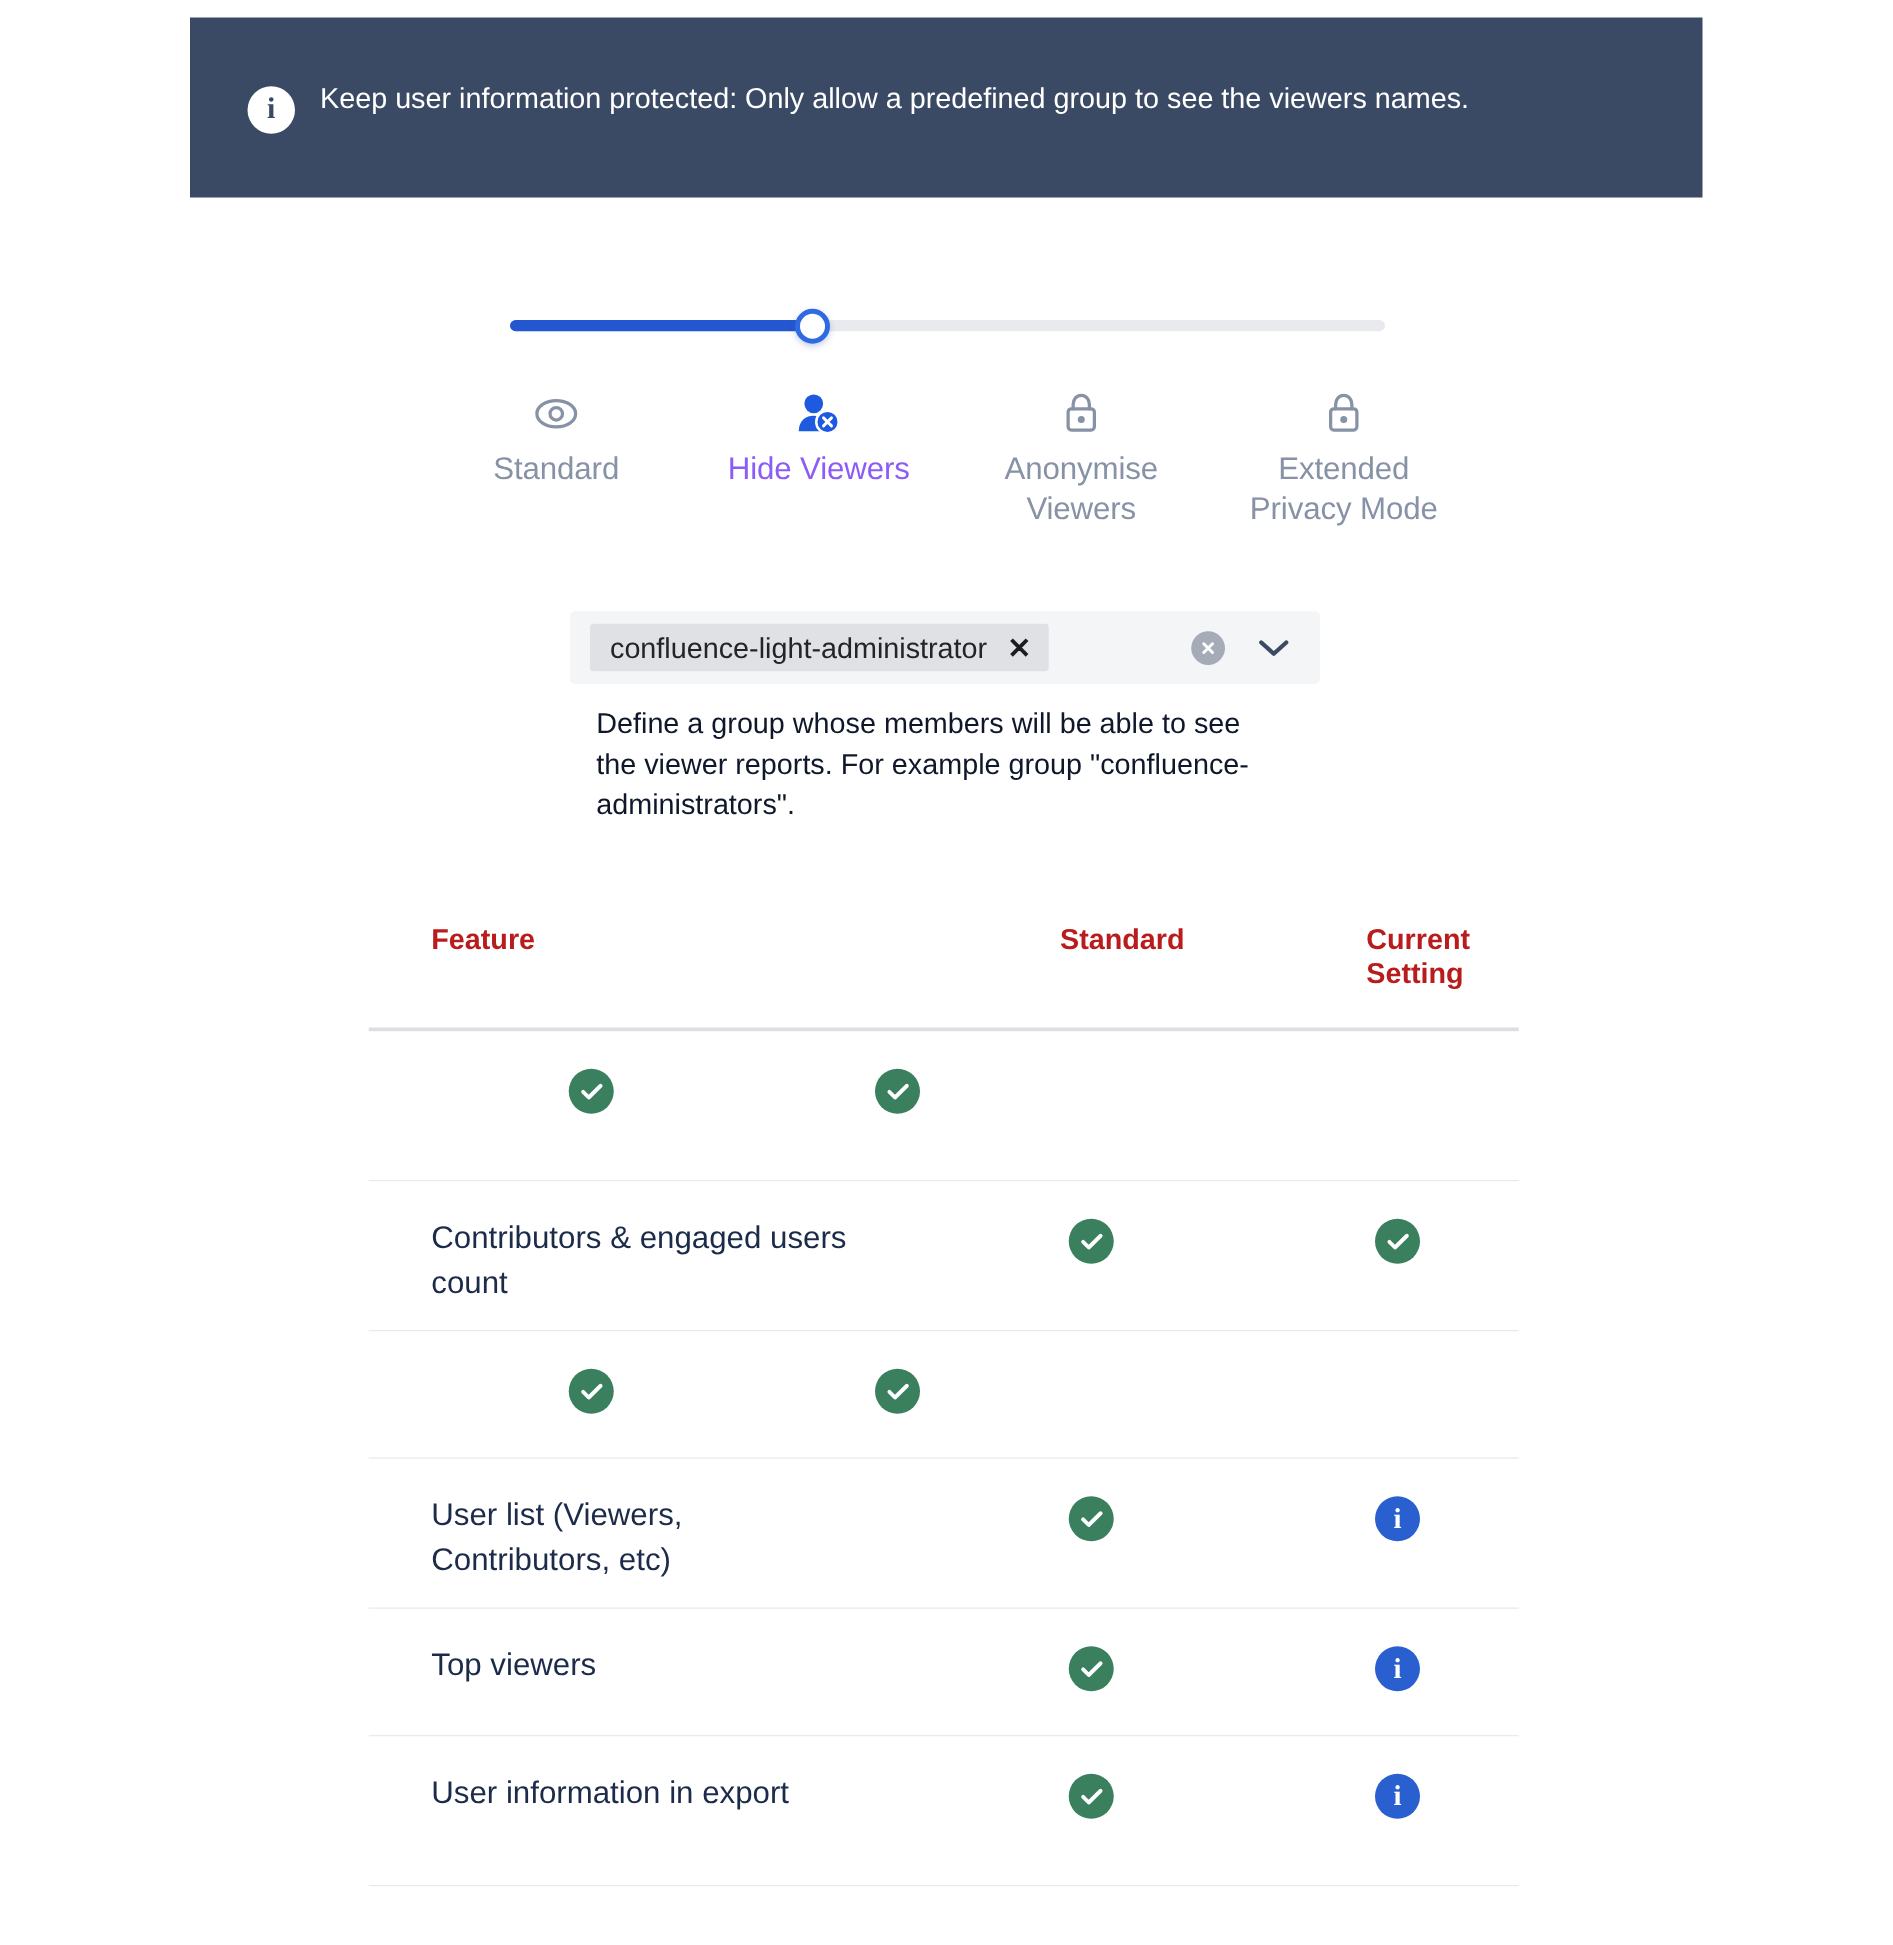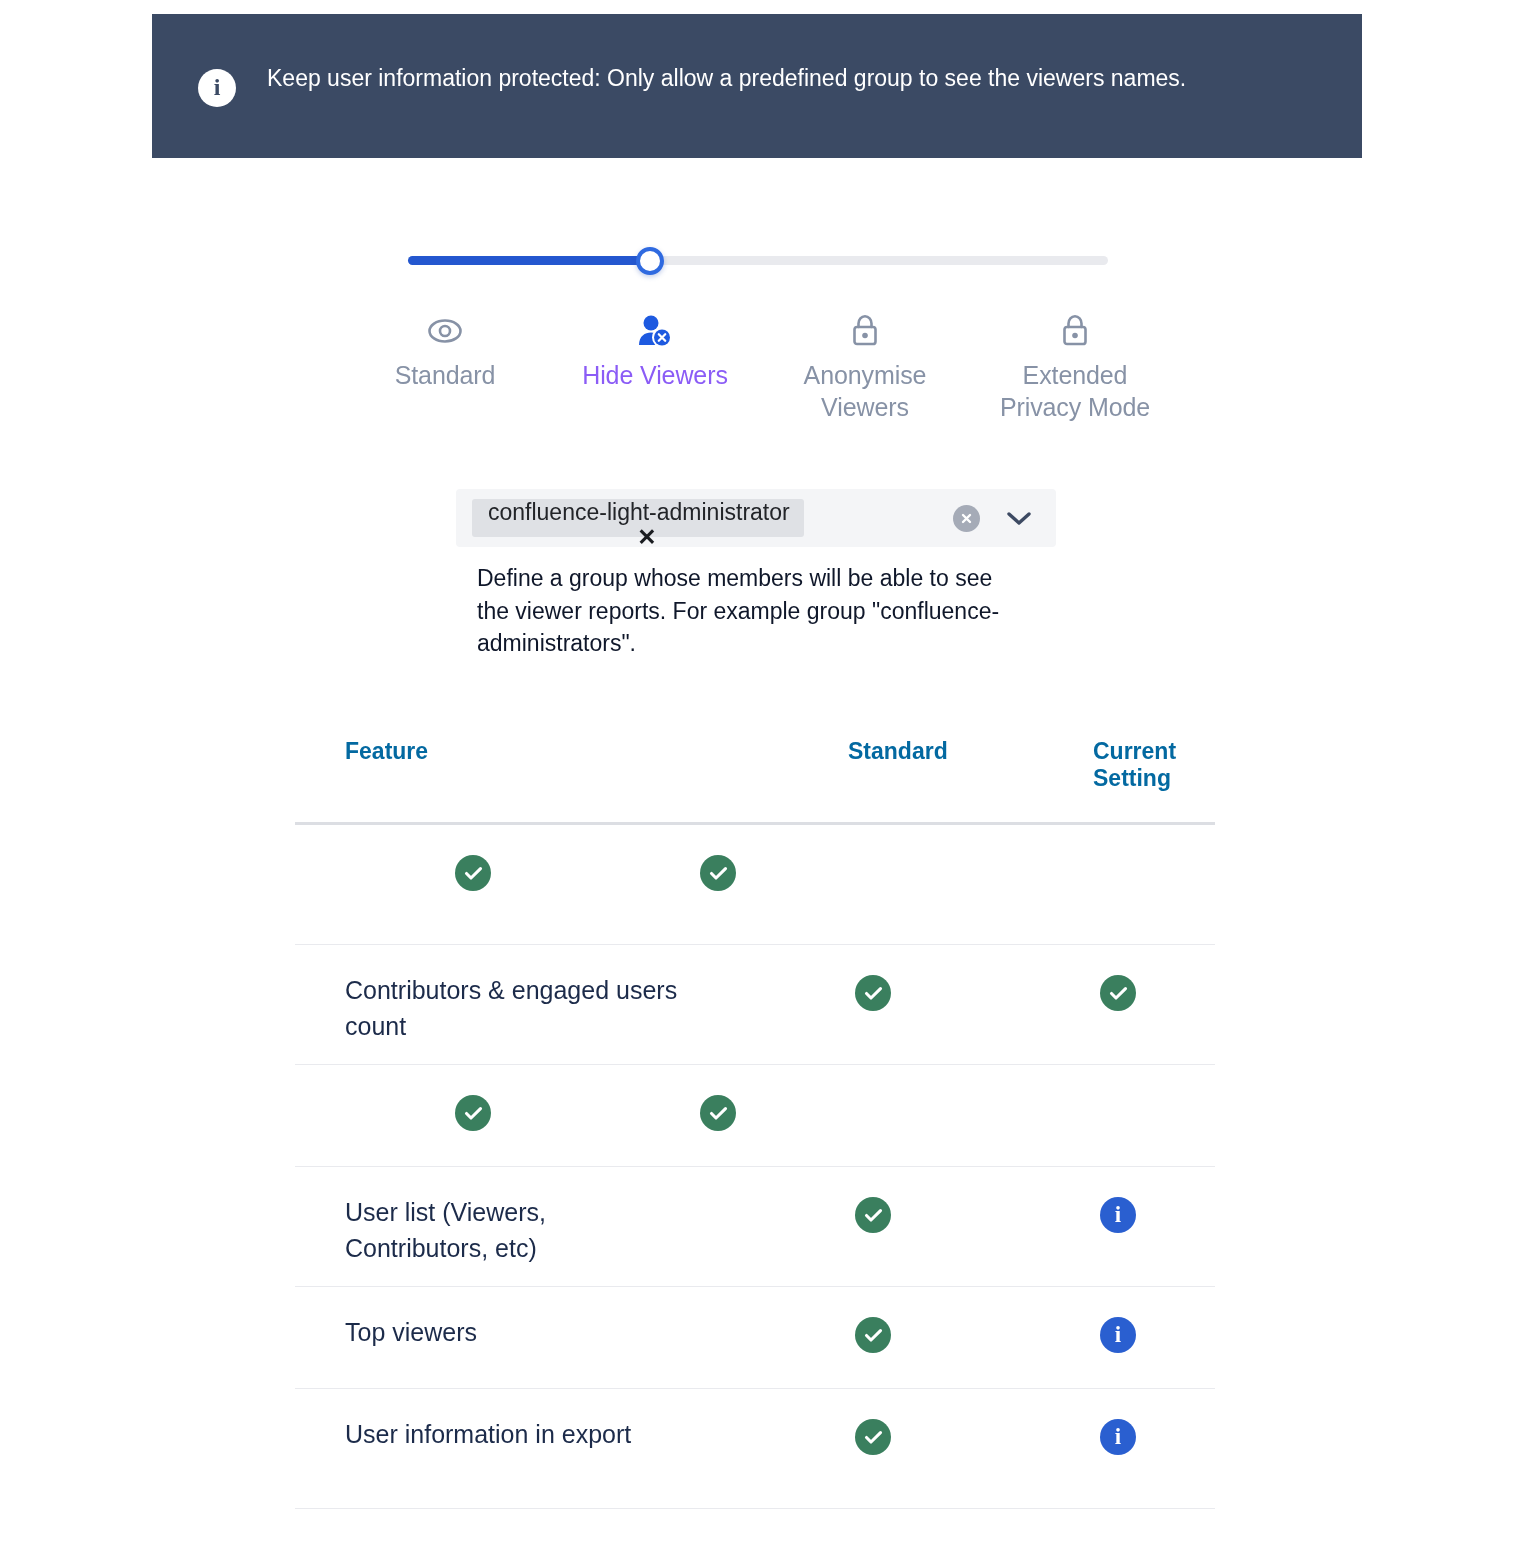--- a/index.html
+++ b/index.html
@@ -43,21 +43,21 @@
   .banner-icon span {
     font-family: "Liberation Serif", serif;
     font-weight: bold;
     font-size: 24px;
     color: #3b4a64;
     line-height: 1;
     position: relative;
     top: -1px;
   }
   .banner-text {
-    margin-left: 31px;
+    margin-left: 20px;
     color: #ffffff;
     font-size: 23px;
     line-height: 1.42;
     max-width: 950px;
     font-weight: 400;
   }
 
   
   .slider-wrap {
     position: absolute;
@@ -147,21 +147,20 @@
   .tag {
     background: #dfe1e5;
     border-radius: 3px;
     height: 38px;
     display: flex;
     align-items: center;
     padding: 0 14px 0 16px;
     color: #222428;
     font-size: 23px;
     white-space: nowrap;
-    flex-direction: column;
   }
   .tag-x {
     margin-left: 16px;
     font-size: 23px;
     font-weight: bold;
     color: #1a1c20;
     line-height: 1;
     cursor: pointer;
   }
   .select-spacer { flex: 1 1 auto; }
@@ -201,21 +200,21 @@
     align-items: flex-start;
     padding-bottom: 30px;
     border-bottom: 3px solid #dcdee3;
   }
   .t-head .c1, .t-row .c1 { width: 400px; padding-left: 50px; box-sizing: border-box;}
   .t-head .c2, .t-row .c2 { width: 250px; text-align: left; padding-left: 153px; box-sizing: border-box;}
   .t-head .c3, .t-row .c3 { width: 270px; text-align: left; padding-left: 153px; box-sizing: border-box;}
   .t-head div {
     font-size: 23px;
     font-weight: bold;
-    color: #0369a1;
+    color: #b91c1c;
   }
   .t-head .c2, .t-head .c3 { padding-left: 0; }
   .t-head .c2 { padding-left: 153px; }
   .t-head .c3 { padding-left: 148px; }
 
   .t-row {
     display: flex;
     align-items: flex-start;
     border-bottom: 1px solid #e9eaee;
     min-height: 120px;

